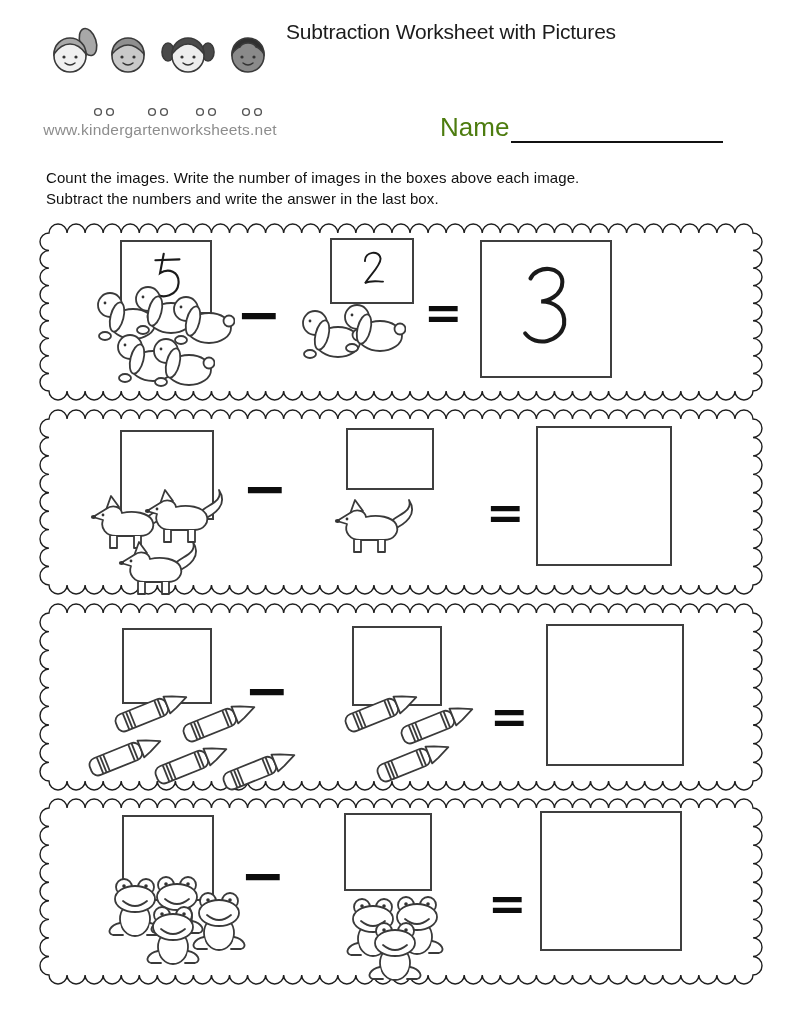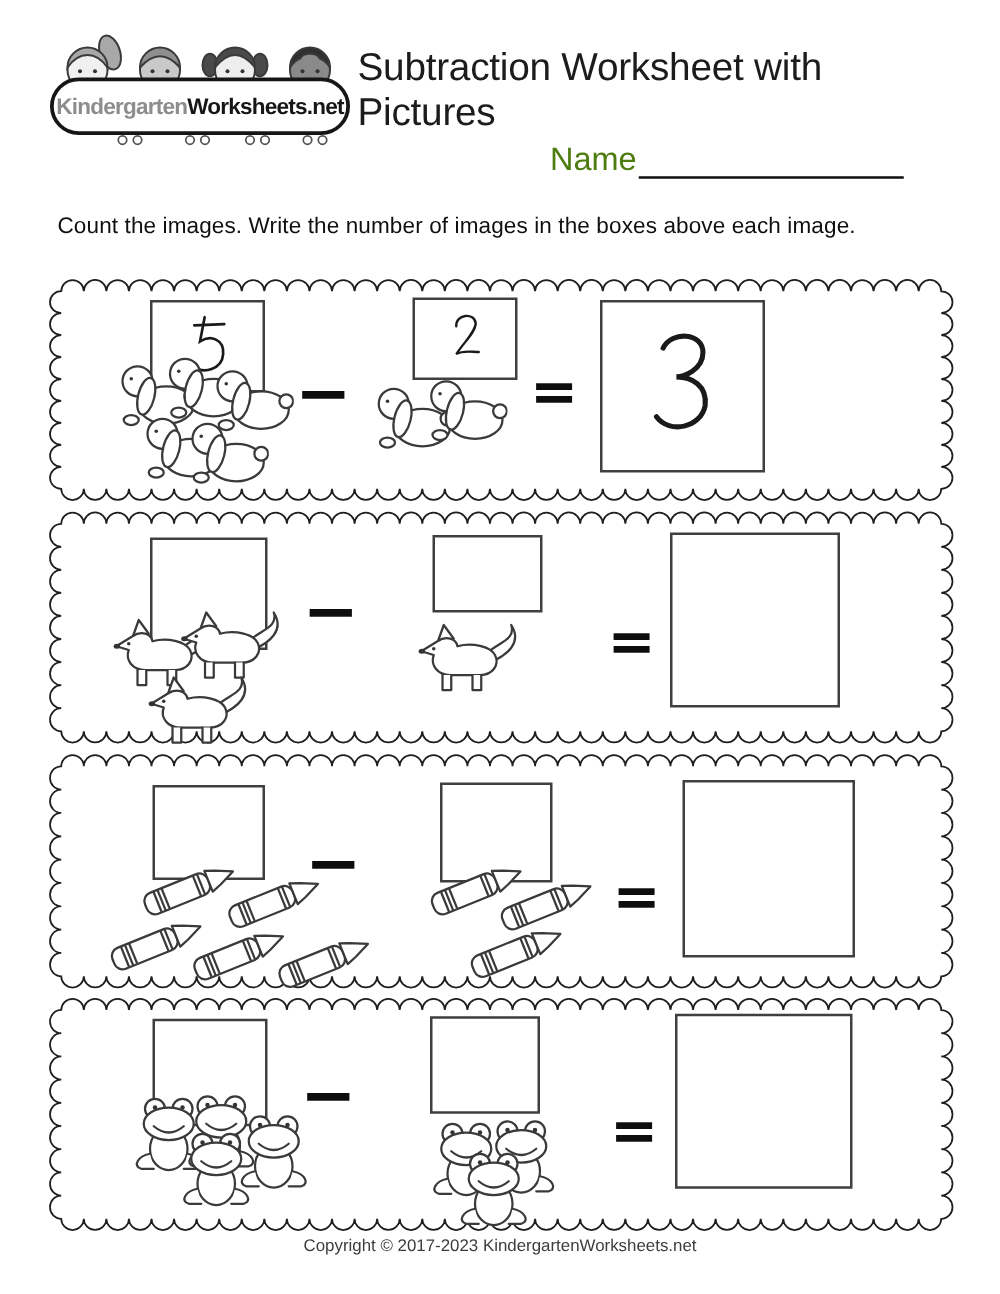--- a/index.html
+++ b/index.html
@@ -17,27 +17,27 @@
     position:absolute; left:0; top:42px; width:240px; height:46px;
     background:#fff; border:3px solid #161616; border-radius:23px;
     display:flex; align-items:center; justify-content:center; white-space:nowrap;
   }
   .logo-banner .t1 { color:#8d8d8d; font-weight:bold; font-size:18px; letter-spacing:-0.6px; }
   .logo-banner .t2 { color:#161616; font-weight:bold; font-size:18px; letter-spacing:-0.6px; }
   .hand-loops { position:absolute; left:0; top:86px; width:240px; height:14px; }
   .site-url { position:absolute; left:0; top:101px; width:240px; text-align:center;
     color:#8d8d8d; font-size:15.5px; letter-spacing:0.2px; }
 
-  .page-title { left:286px; top:36px; width:486px; font-size:31px; font-weight:300;
+  .page-title { left:286px; top:20px; width:486px; font-size:21px; font-weight:300;
     color:#1c1c1c; letter-spacing:-0.2px; }
   .name-row { left:440px; top:112px; font-size:26px; color:#4d7c0f; }
   .name-line { display:inline-block; width:212px; height:26px;
     border-bottom:2.2px solid #111; margin-left:2px; vertical-align:bottom; }
 
-  .instructions { left:46px; top:168px; width:720px; font-size:18px; line-height:1.38;
+  .instructions { left:46px; top:168px; width:720px; font-size:15px; line-height:1.38;
     color:#101010; letter-spacing:0.1px; }
 
   
   .problem { position:absolute; left:38px; width:726px; }
   .scallop { position:absolute; left:0; top:0; width:100%; height:100%; }
   .box { position:absolute; border:2.2px solid #3f3f3f; background:#fff;
     display:flex; align-items:center; justify-content:center; }
   .op { position:absolute; font-family:"DejaVu Sans", sans-serif; font-weight:900;
     color:#0d0d0d; line-height:1; }
   .op.minus { font-size:54px; }
@@ -129,46 +129,44 @@
       <circle cx="202" cy="37" r="1.6"></circle>
         <circle cx="214" cy="37" r="1.6"></circle>
     </g>
     <g fill="none" stroke="#333" stroke-width="1.4" stroke-linecap="round">
       <path d="M25 43 q5 4 10 0"></path>
         <path d="M83 43 q5 4 10 0"></path>
       <path d="M143 43 q5 4 10 0"></path>
         <path d="M203 43 q5 4 10 0"></path>
     </g>
   </svg>
-  <div class="logo-banner">
-    <span class="t1">Kindergarten</span>
-      <span class="t2">Worksheets.net</span>
-  </div>
   <svg class="hand-loops" viewBox="0 0 240 14">
     <g fill="none" stroke="#555" stroke-width="1.4">
       <circle cx="58" cy="6" r="3.4"></circle>
         <circle cx="70" cy="6" r="3.4"></circle>
       <circle cx="112" cy="6" r="3.4"></circle>
         <circle cx="124" cy="6" r="3.4"></circle>
       <circle cx="160" cy="6" r="3.4"></circle>
         <circle cx="172" cy="6" r="3.4"></circle>
       <circle cx="206" cy="6" r="3.4"></circle>
         <circle cx="218" cy="6" r="3.4"></circle>
     </g>
   </svg>
+  <div class="site-url">www.kindergartenworksheets.net</div>
 </div>
 
 <h1 class="abs page-title">Subtraction Worksheet with Pictures</h1>
 
 <div class="abs name-row">
   <span>Name</span><span class="name-line"></span>
 </div>
 
 <div class="abs instructions">
   <div>Count the images. Write the number of images in the boxes above each image.</div>
+  <div>Subtract the numbers and write the answer in the last box.</div>
 </div>
 
 <section class="problem" style="top:222px;height:180px;">
   <svg class="scallop" viewBox="0 0 726 180">
       <path d="M 11 11 a 9.025641025641026 9 0 0 1 18.05128205128205 0 a 9.025641025641026 9 0 0 1 18.05128205128205 0 a 9.025641025641026 9 0 0 1 18.05128205128205 0 a 9.025641025641026 9 0 0 1 18.05128205128205 0 a 9.025641025641026 9 0 0 1 18.05128205128205 0 a 9.025641025641026 9 0 0 1 18.05128205128205 0 a 9.025641025641026 9 0 0 1 18.05128205128205 0 a 9.025641025641026 9 0 0 1 18.05128205128205 0 a 9.025641025641026 9 0 0 1 18.05128205128205 0 a 9.025641025641026 9 0 0 1 18.05128205128205 0 a 9.025641025641026 9 0 0 1 18.05128205128205 0 a 9.025641025641026 9 0 0 1 18.05128205128205 0 a 9.025641025641026 9 0 0 1 18.05128205128205 0 a 9.025641025641026 9 0 0 1 18.05128205128205 0 a 9.025641025641026 9 0 0 1 18.05128205128205 0 a 9.025641025641026 9 0 0 1 18.05128205128205 0 a 9.025641025641026 9 0 0 1 18.05128205128205 0 a 9.025641025641026 9 0 0 1 18.05128205128205 0 a 9.025641025641026 9 0 0 1 18.05128205128205 0 a 9.025641025641026 9 0 0 1 18.05128205128205 0 a 9.025641025641026 9 0 0 1 18.05128205128205 0 a 9.025641025641026 9 0 0 1 18.05128205128205 0 a 9.025641025641026 9 0 0 1 18.05128205128205 0 a 9.025641025641026 9 0 0 1 18.05128205128205 0 a 9.025641025641026 9 0 0 1 18.05128205128205 0 a 9.025641025641026 9 0 0 1 18.05128205128205 0 a 9.025641025641026 9 0 0 1 18.05128205128205 0 a 9.025641025641026 9 0 0 1 18.05128205128205 0 a 9.025641025641026 9 0 0 1 18.05128205128205 0 a 9.025641025641026 9 0 0 1 18.05128205128205 0 a 9.025641025641026 9 0 0 1 18.05128205128205 0 a 9.025641025641026 9 0 0 1 18.05128205128205 0 a 9.025641025641026 9 0 0 1 18.05128205128205 0 a 9.025641025641026 9 0 0 1 18.05128205128205 0 a 9.025641025641026 9 0 0 1 18.05128205128205 0 a 9.025641025641026 9 0 0 1 18.05128205128205 0 a 9.025641025641026 9 0 0 1 18.05128205128205 0 a 9.025641025641026 9 0 0 1 18.05128205128205 0 a 9.025641025641026 9 0 0 1 18.05128205128205 0 a 9 8.777777777777779 0 0 1 0 17.555555555555557 a 9 8.777777777777779 0 0 1 0 17.555555555555557 a 9 8.777777777777779 0 0 1 0 17.555555555555557 a 9 8.777777777777779 0 0 1 0 17.555555555555557 a 9 8.777777777777779 0 0 1 0 17.555555555555557 a 9 8.777777777777779 0 0 1 0 17.555555555555557 a 9 8.777777777777779 0 0 1 0 17.555555555555557 a 9 8.777777777777779 0 0 1 0 17.555555555555557 a 9 8.777777777777779 0 0 1 0 17.555555555555557 a 9.025641025641026 9 0 0 1 -18.05128205128205 0 a 9.025641025641026 9 0 0 1 -18.05128205128205 0 a 9.025641025641026 9 0 0 1 -18.05128205128205 0 a 9.025641025641026 9 0 0 1 -18.05128205128205 0 a 9.025641025641026 9 0 0 1 -18.05128205128205 0 a 9.025641025641026 9 0 0 1 -18.05128205128205 0 a 9.025641025641026 9 0 0 1 -18.05128205128205 0 a 9.025641025641026 9 0 0 1 -18.05128205128205 0 a 9.025641025641026 9 0 0 1 -18.05128205128205 0 a 9.025641025641026 9 0 0 1 -18.05128205128205 0 a 9.025641025641026 9 0 0 1 -18.05128205128205 0 a 9.025641025641026 9 0 0 1 -18.05128205128205 0 a 9.025641025641026 9 0 0 1 -18.05128205128205 0 a 9.025641025641026 9 0 0 1 -18.05128205128205 0 a 9.025641025641026 9 0 0 1 -18.05128205128205 0 a 9.025641025641026 9 0 0 1 -18.05128205128205 0 a 9.025641025641026 9 0 0 1 -18.05128205128205 0 a 9.025641025641026 9 0 0 1 -18.05128205128205 0 a 9.025641025641026 9 0 0 1 -18.05128205128205 0 a 9.025641025641026 9 0 0 1 -18.05128205128205 0 a 9.025641025641026 9 0 0 1 -18.05128205128205 0 a 9.025641025641026 9 0 0 1 -18.05128205128205 0 a 9.025641025641026 9 0 0 1 -18.05128205128205 0 a 9.025641025641026 9 0 0 1 -18.05128205128205 0 a 9.025641025641026 9 0 0 1 -18.05128205128205 0 a 9.025641025641026 9 0 0 1 -18.05128205128205 0 a 9.025641025641026 9 0 0 1 -18.05128205128205 0 a 9.025641025641026 9 0 0 1 -18.05128205128205 0 a 9.025641025641026 9 0 0 1 -18.05128205128205 0 a 9.025641025641026 9 0 0 1 -18.05128205128205 0 a 9.025641025641026 9 0 0 1 -18.05128205128205 0 a 9.025641025641026 9 0 0 1 -18.05128205128205 0 a 9.025641025641026 9 0 0 1 -18.05128205128205 0 a 9.025641025641026 9 0 0 1 -18.05128205128205 0 a 9.025641025641026 9 0 0 1 -18.05128205128205 0 a 9.025641025641026 9 0 0 1 -18.05128205128205 0 a 9.025641025641026 9 0 0 1 -18.05128205128205 0 a 9.025641025641026 9 0 0 1 -18.05128205128205 0 a 9.025641025641026 9 0 0 1 -18.05128205128205 0 a 9 8.777777777777779 0 0 1 0 -17.555555555555557 a 9 8.777777777777779 0 0 1 0 -17.555555555555557 a 9 8.777777777777779 0 0 1 0 -17.555555555555557 a 9 8.777777777777779 0 0 1 0 -17.555555555555557 a 9 8.777777777777779 0 0 1 0 -17.555555555555557 a 9 8.777777777777779 0 0 1 0 -17.555555555555557 a 9 8.777777777777779 0 0 1 0 -17.555555555555557 a 9 8.777777777777779 0 0 1 0 -17.555555555555557 a 9 8.777777777777779 0 0 1 0 -17.555555555555557 Z" fill="none" stroke="#1f1f1f" stroke-width="1.4"></path>
     </svg>
   <div class="box" style="left:82px;top:18px;width:92px;height:74px;">
       <svg viewBox="0 0 40 56" width="37" height="51.8">
         <path d="M8 10 L34 9" fill="none" stroke="#1a1a1a" stroke-width="2.3" stroke-linecap="round"></path>
         <path d="M17 3 L13 24 C22 18 34 22 33 35 C32 48 16 53 7 45" fill="none" stroke="#1a1a1a" stroke-width="2.3" stroke-linecap="round"></path>
@@ -309,14 +307,13 @@
       </svg>
       <svg class="sprite" width="66" height="62" style="left: 22px; top: 26px;">
         <use href="#sym-frog" xlink:href="#sym-frog"></use>
       </svg>
     </div>
   <div class="op equals" style="left:450px;top:84px;">=</div>
   <div class="box" style="left:502px;top:14px;width:142px;height:140px;"></div>
 </section>
 
 <div class="abs footer">
-  <div>Copyright © 2017-2023 KindergartenWorksheets.net</div>
 </div>
 
 </body></html>

